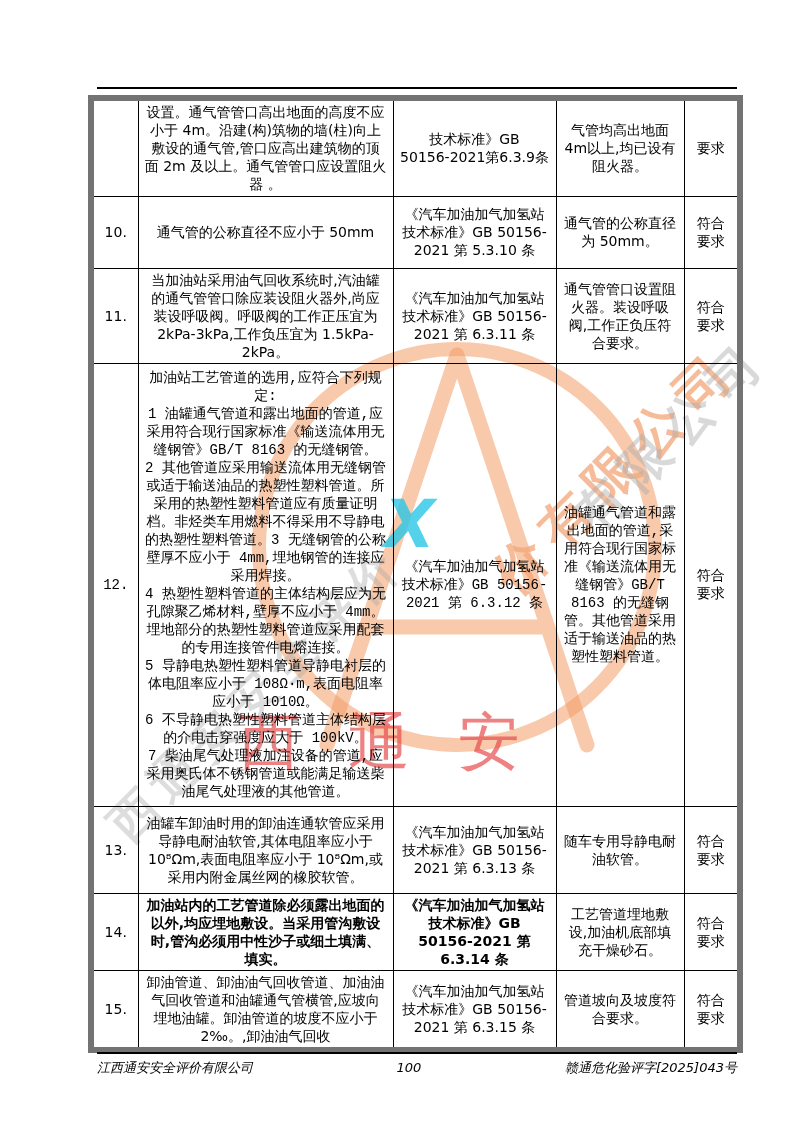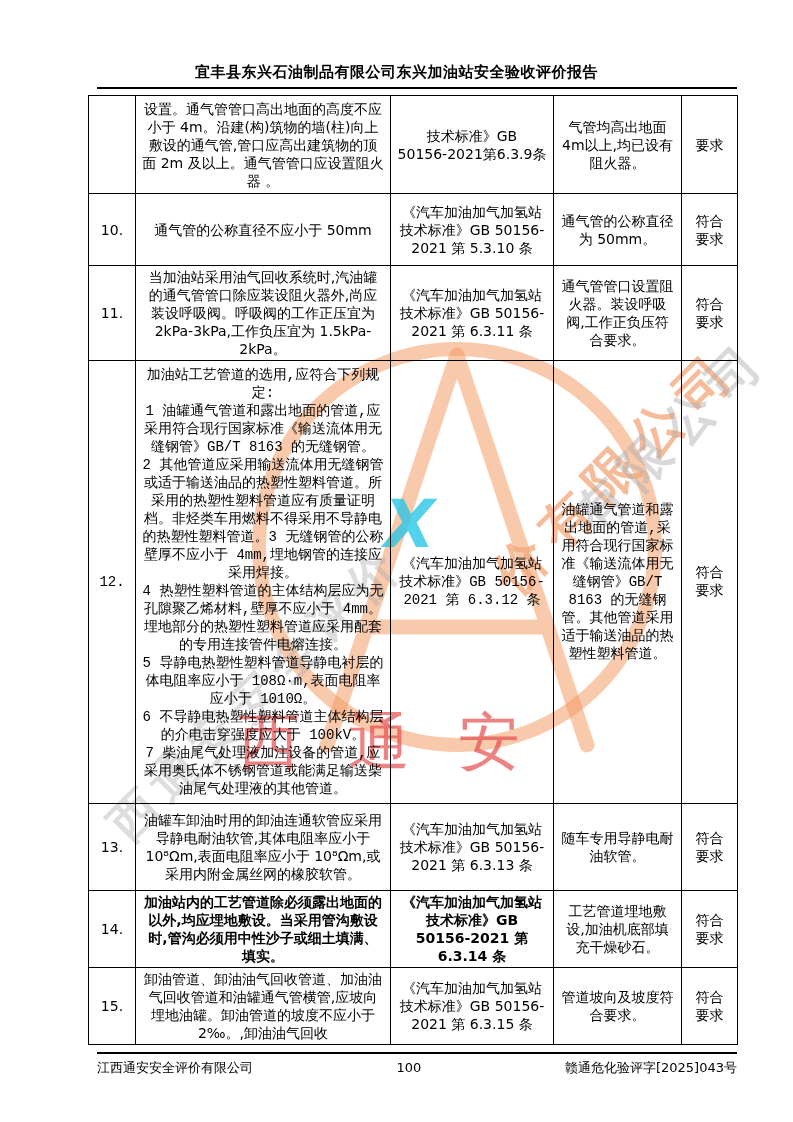--- a/index.html
+++ b/index.html
@@ -36,21 +36,21 @@
 
   table.doc-table {
     position:absolute; top:95px; left:88px; width:649px;
     border-collapse:collapse; table-layout:fixed;
     font-size:14px; line-height:18px; background:transparent;
   }
   .doc-table td {
     border:1px solid #000; vertical-align:middle; text-align:center;
     padding:2px 6px; overflow:hidden; background:transparent;
   }
-  .doc-table { border:1px solid #737373; }
+  .doc-table { border:6px solid #737373; }
   .col-no   { width:47px; }
   .col-req  { width:255px; }
   .col-std  { width:163px; }
   .col-con  { width:128px; }
   .col-res  { width:56px; }
   td.cell-req, td.cell-std { white-space:pre-line; }
   td.cell-res { padding:0 8px; }
   tr.r0 td { height:98px; }
   tr.r1 td { height:72px; }
   tr.r2 td { height:85px; }
@@ -58,41 +58,41 @@
   tr.r4 td { height:87px; }
   tr.r5 td { height:77px; }
   tr.r6 td { height:64px; }
   tr.bold-row td.cell-req, tr.bold-row td.cell-std { font-weight:bold; }
 
   .doc-footer {
     position:absolute; top:1052px; left:97px; width:640px;
     border-top:2px solid #000; padding-top:5px;
     display:flex; justify-content:space-between; align-items:baseline;
     font-size:13px;
+    font-style:italic;
   }
 </style>
 </head>
 <body>
 
 <div class="page">
 
   <div class="watermark">
     <svg class="wm-logo" width="445" height="445" viewBox="0 0 445 445">
       <circle cx="222" cy="222" r="198" fill="none" stroke="rgba(242,157,102,0.55)" stroke-width="14"></circle>
       <path d="M222 30 L92 420 M222 30 L352 420 M135 302 L310 302" fill="none" stroke="rgba(242,157,102,0.55)" stroke-width="15" stroke-linecap="round"></path>
     </svg>
     <span class="wm-diag wm-diag-orange">价有限公司</span>
     <span class="wm-diag wm-diag-gray">有限公司</span>
     <span class="wm-diag wm-diag-gray2">西通安安全评价</span>
     <span class="wm-cyan wm-cyan-x">X</span>
     <span class="wm-red">西通安</span>
   </div>
 
   <div class="content">
-    <div class="doc-title">宜丰县东兴石油制品有限公司东兴加油站安全验收评价报告</div>
     <div class="title-rule"></div>
 
     <table class="doc-table">
       <colgroup>
         <col class="col-no">
           <col class="col-req">
           <col class="col-std">
           <col class="col-con">
           <col class="col-res">
       </colgroup>

